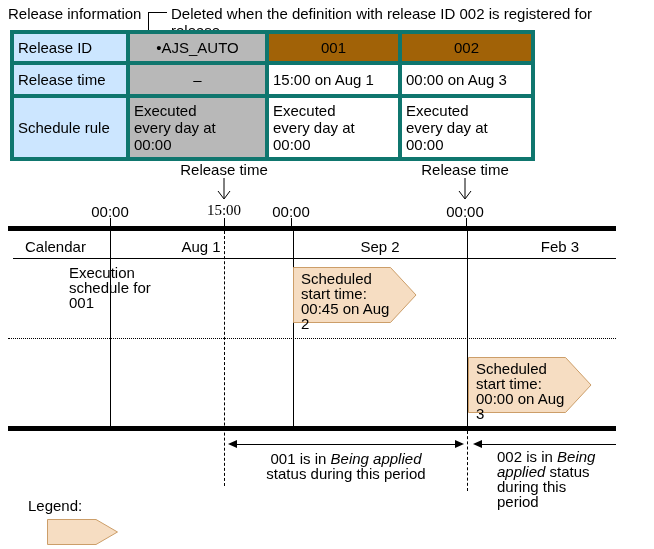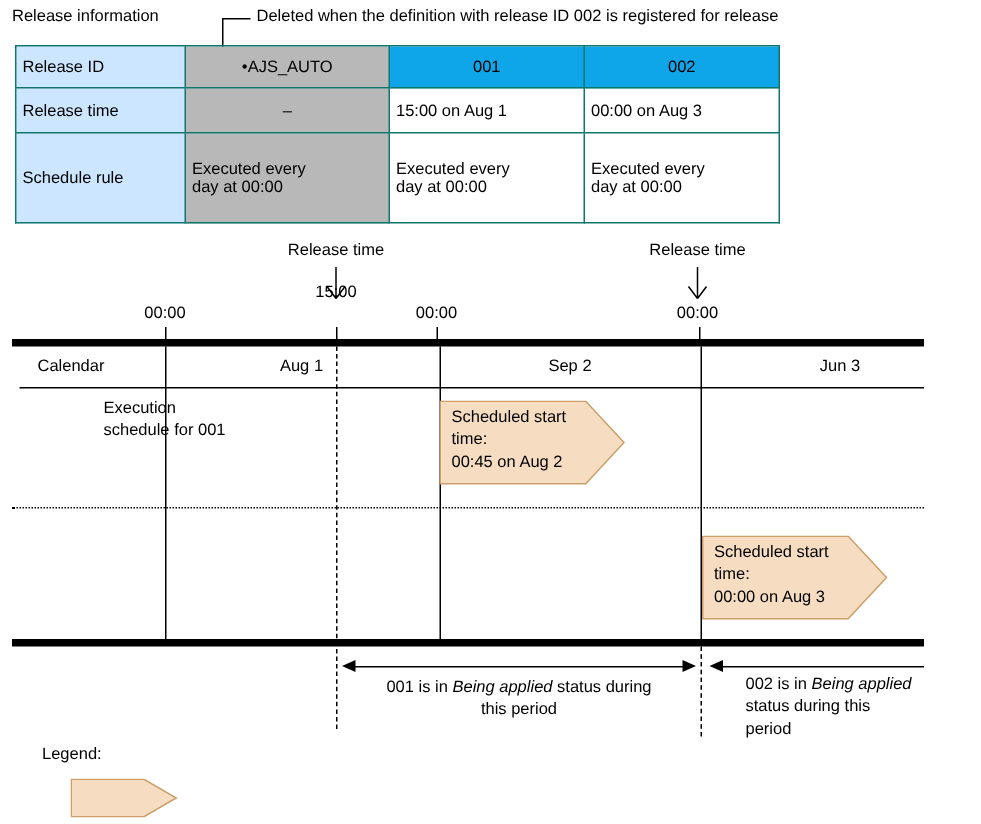--- a/index.html
+++ b/index.html
@@ -1,28 +1,28 @@
 <!DOCTYPE html>
 <html><head>
 <meta charset="utf-8">
 <style>
   html,body{margin:0;padding:0;background:#fff;}
   .stage{
     position:relative;width:616px;height:549px;background:#fff;
-    font-family:"Liberation Sans",sans-serif;font-size:11px;color:#000;
+    font-family:"Liberation Sans",sans-serif;font-size:15px;color:#000;
     overflow:hidden;
   }
   .abs{position:absolute;}
   .ctr{text-align:center;}
   
   table.rel{border-collapse:collapse;table-layout:fixed;}
-  table.rel td{border:1px solid #0f766e;padding:0 4px;height:27px;vertical-align:middle;}
+  table.rel td{border:4px solid #0f766e;padding:0 4px;height:27px;vertical-align:middle;}
   td.hdr{background:#cce6ff;padding-left:12px;}
   td.gray{background:#b8b8b8;text-align:center;}
-  td.pink{background:#0ea5e9;text-align:center;}
+  td.pink{background:#a16207;text-align:center;}
   td.white{background:#fff;text-align:left;}
   td.rule{text-align:left;padding-left:12px;}
   
   .hline{background:#000;height:1px;}
   .vline{background:#000;width:1px;}
   .vdash{width:0;border-left:1px dashed #000;}
   .dot{width:6px;height:6px;border-radius:50%;background:#000;}
   .thick{background:#000;height:5px;}
   .dotline{height:0;border-top:1px dotted #000;}
   
@@ -74,21 +74,21 @@
   <div class="abs ctr" style="left:174px;top:161px;width:100px;">Release time</div>
   <div class="abs ctr" style="left:415px;top:161px;width:100px;">Release time</div>
   <svg class="abs" style="left:217px;top:177px;" width="14" height="25">
     <path d="M7,1 L7,21 M1,14 L7,22 M13,14 L7,22" stroke="#000" stroke-width="1" fill="none"></path>
   </svg>
   <svg class="abs" style="left:458px;top:177px;" width="14" height="25">
     <path d="M7,1 L7,21 M1,14 L7,22 M13,14 L7,22" stroke="#000" stroke-width="1" fill="none"></path>
   </svg>
 
   <div class="abs ctr" style="left:85px;top:203px;width:50px;">00:00</div>
-  <div class="abs ctr" style="left:199px;top:189px;width:50px;">15:00</div>
+  <div class="abs ctr" style="left:199px;top:202px;width:50px;font-family:Liberation Serif, serif;">15:00</div>
   <div class="abs ctr" style="left:266px;top:203px;width:50px;">00:00</div>
   <div class="abs ctr" style="left:440px;top:203px;width:50px;">00:00</div>
 
   <div class="abs vline" style="left:110px;top:218px;height:8px;"></div>
   <div class="abs vline" style="left:224px;top:218px;height:8px;"></div>
   <div class="abs vline" style="left:291px;top:218px;height:8px;"></div>
   <div class="abs vline" style="left:466px;top:218px;height:8px;"></div>
 
   <div class="abs thick" style="left:8px;top:226px;width:646px;"></div>
   <div class="abs thick" style="left:8px;top:426px;width:646px;"></div>
@@ -97,21 +97,21 @@
 
   <div class="abs vline" style="left:110px;top:231px;height:195px;"></div>
   <div class="abs vline" style="left:293px;top:231px;height:195px;"></div>
   <div class="abs vline" style="left:467px;top:231px;height:195px;"></div>
   <div class="abs vdash" style="left:224px;top:231px;height:255px;"></div>
   <div class="abs vdash" style="left:467px;top:431px;height:60px;"></div>
 
   <div class="abs" style="left:25px;top:238px;">Calendar</div>
   <div class="abs ctr" style="left:141px;top:238px;width:120px;">Aug 1</div>
   <div class="abs ctr" style="left:320px;top:238px;width:120px;">Sep 2</div>
-  <div class="abs ctr" style="left:500px;top:238px;width:120px;">Jun 3</div>
+  <div class="abs ctr" style="left:500px;top:238px;width:120px;">Feb 3</div>
 
   <div class="abs" style="left:25px;top:265px;width:84px;line-height:15px;margin-left:44px;">Execution schedule for 001</div>
   <svg class="abs" style="left:293px;top:267px;" width="124" height="57">
     <polygon points="0.5,0.5 97.5,0.5 123,28 97.5,55.5 0.5,55.5" fill="#f6ddc2" stroke="#cc9e69"></polygon>
   </svg>
   <div class="sched-text" style="left:301px;top:271px;width:92px;">
     <div>Scheduled start time:</div>
     <div>00:45 on Aug 2</div>
   </div>
 

